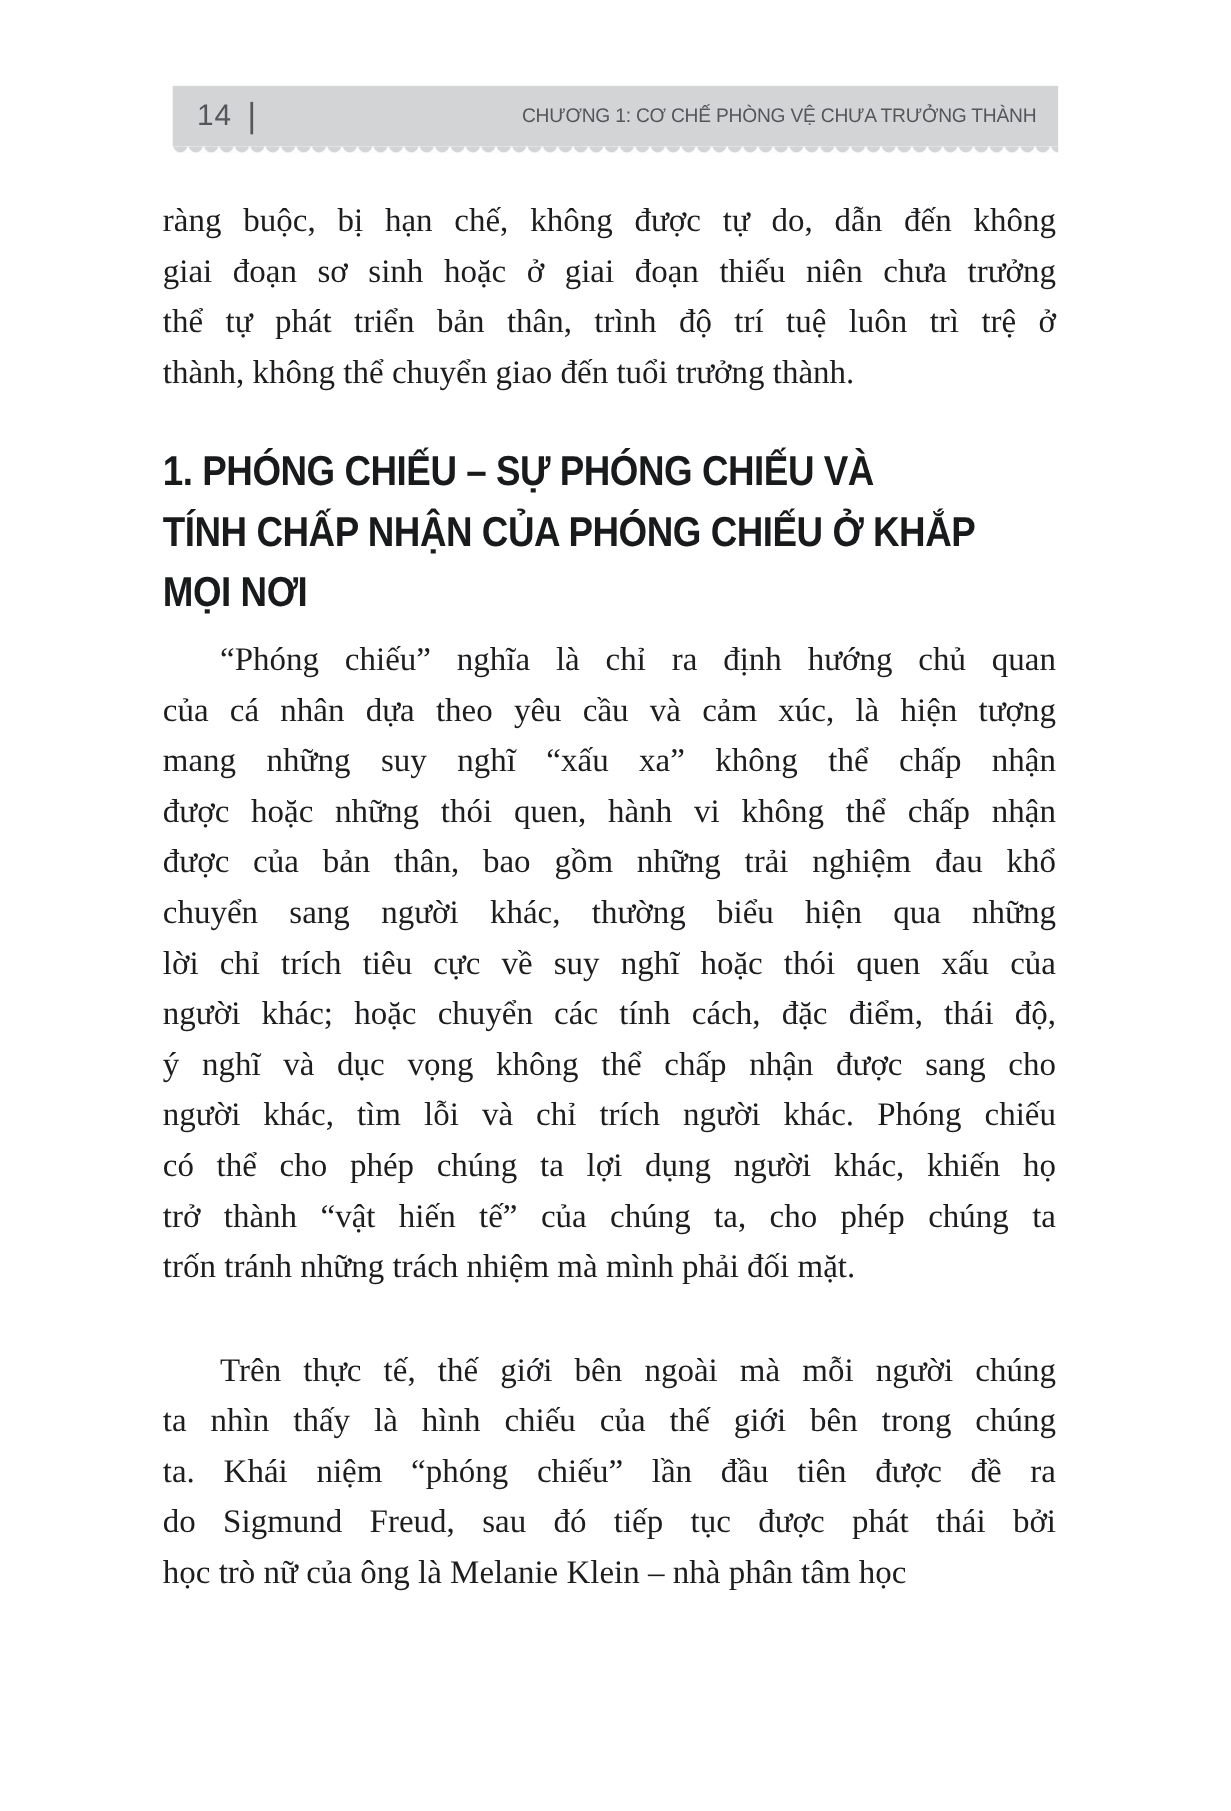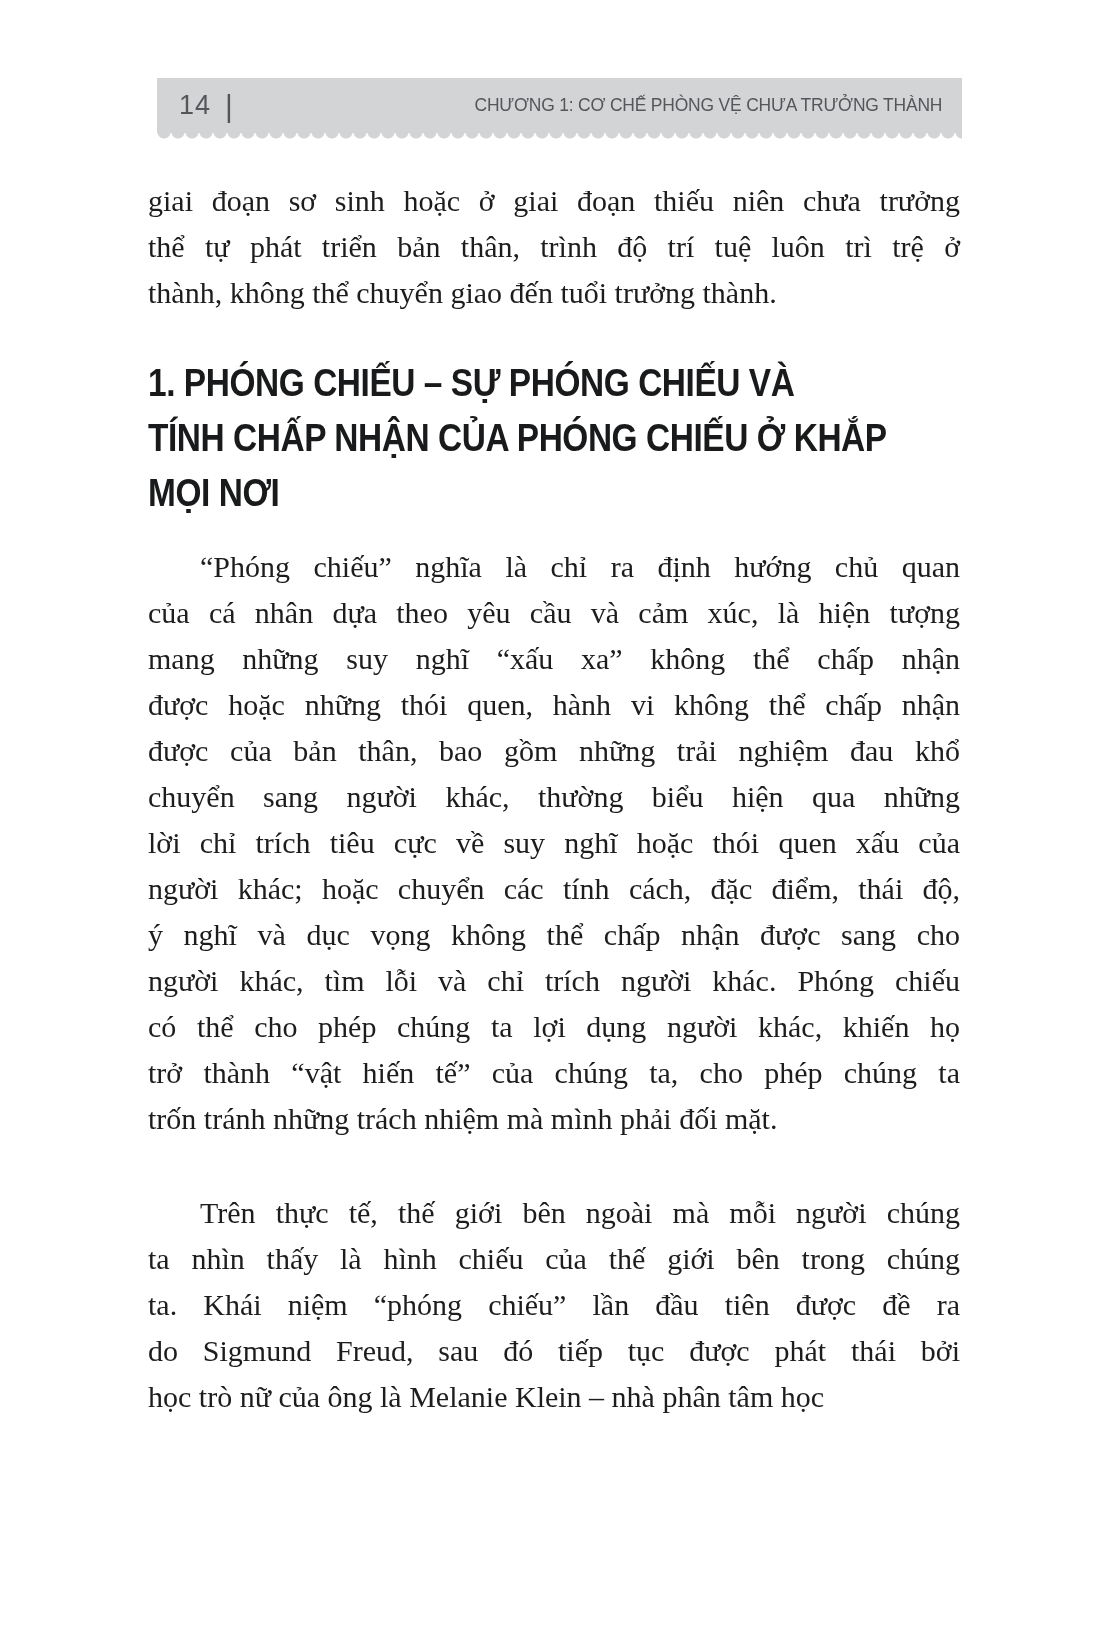--- a/index.html
+++ b/index.html
@@ -84,21 +84,21 @@
   }
   .line:last-of-type {
     text-align-last: left;
   }
   .para[data-indent="true"] .line:first-of-type {
     padding-left: 52px;
   }
 
   
   .section-heading {
-    margin: 40px 0 23px 0;
+    margin: 40px 0 10px 0;
     font-family: "Liberation Sans", sans-serif;
     font-weight: bold;
     font-size: 38px;
     line-height: 55px;
     letter-spacing: -0.5px;
     color: #191a1b;
   }
   .hline {
     transform: scaleX(0.88);
     transform-origin: 0 50%;
@@ -113,20 +113,21 @@
   <header class="chapter-header">
     <span class="page-num">14</span>
     <span class="page-num-divider">|</span>
     <span class="chapter-title">CHƯƠNG 1: CƠ CHẾ PHÒNG VỆ CHƯA TRƯỞNG THÀNH</span>
   </header>
 
   <main class="content">
 
     <div class="para" data-indent="false">
 
+    <div class="line">ràng buộc, bị hạn chế, không được tự do, dẫn đến không</div>
         <div class="line">giai đoạn sơ sinh hoặc ở giai đoạn thiếu niên chưa trưởng</div>
         <div class="line">thể tự phát triển bản thân, trình độ trí tuệ luôn trì trệ ở</div>
         <div class="line">thành, không thể chuyển giao đến tuổi trưởng thành.</div>
       </div>
 
     <h2 class="section-heading">
 
     <div class="hline">1. PHÓNG CHIẾU – SỰ PHÓNG CHIẾU VÀ</div>
         <div class="hline">TÍNH CHẤP NHẬN CỦA PHÓNG CHIẾU Ở KHẮP</div>
         <div class="hline">MỌI NƠI</div>

